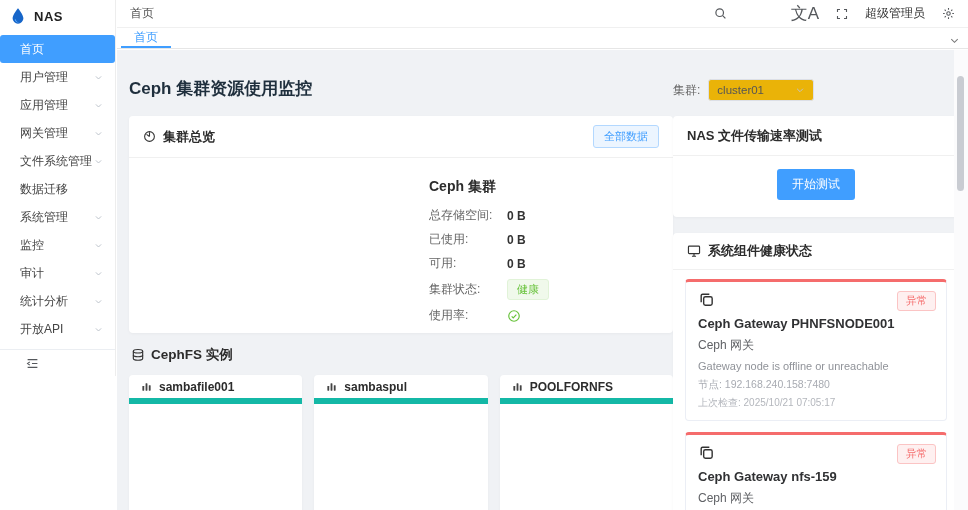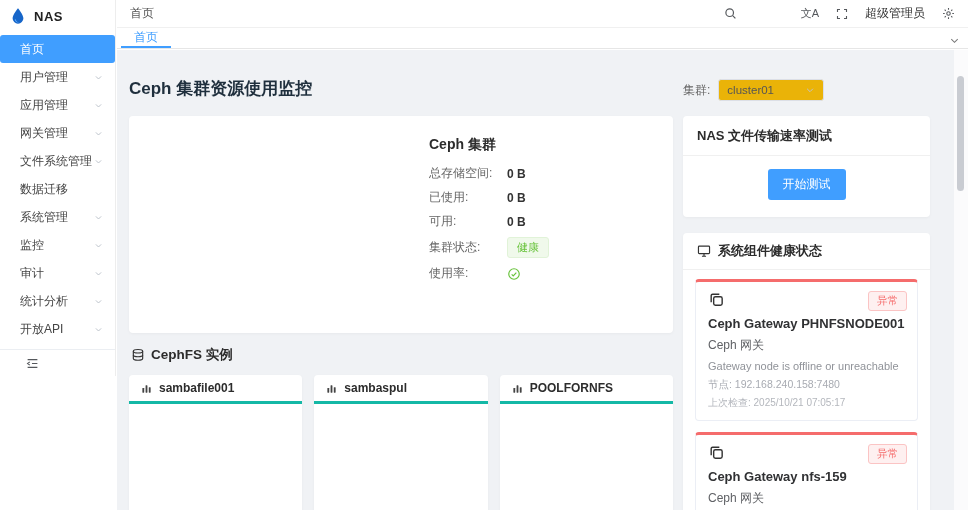--- a/index.html
+++ b/index.html
@@ -21,33 +21,33 @@
   .collapse-bar { position:absolute; left:0; right:0; bottom:0; height:27px; border-top:1px solid #ebeef2;
     display:flex; align-items:center; padding-left:26px; }
   .fold-icon { color:#55585c; display:flex; cursor:pointer; }
 
   
   .topbar { position:absolute; left:117px; top:0; right:0; height:28px; background:#fff;
     border-bottom:1px solid #f0f0f0; display:flex; align-items:center; padding:0 13px; }
   .breadcrumb { font-size:12px; color:#555; cursor:pointer; }
   .topbar-right { margin-left:auto; display:flex; align-items:center; gap:17px; }
   .tb-icon { color:#55585c; display:flex; cursor:pointer; }
-  .lang-icon { font-size:11px; color:#55585c; line-height:1; cursor:pointer;margin-left:47px; }
+  .lang-icon { font-size:17px; color:#55585c; line-height:1; cursor:pointer;margin-left:47px; }
   .username { font-size:12px; color:#333; cursor:pointer; }
 
   
   .tabbar { position:absolute; left:117px; top:28px; right:0; height:21px; background:#fff;
     border-bottom:1px solid #e6e6e6; display:flex; align-items:stretch; }
   .tab { margin-left:4px; padding:0 13px; display:flex; align-items:center; font-size:12px;
     color:#409eff; border-bottom:2px solid #409eff; cursor:pointer; }
   .tab-chevron { position:absolute; right:8px; top:4px; color:#777; cursor:pointer; }
 
   
   .content { position:absolute; left:117px; top:50px; right:0; bottom:0; background:#f0f2f5;
-    padding:0 38px 0 12px; display:flex; gap:10px; overflow:hidden; }
+    padding:0 9px 0 12px; display:flex; overflow:hidden; }
   .main-col { width:544px; flex:none; }
   .right-col { flex:1; min-width:0; }
   .card { background:#fff; border-radius:4px; box-shadow:0 1px 3px rgba(0,0,0,.04); }
   .card-header { display:flex; align-items:center; gap:7px; padding:9px 14px;
     border-bottom:1px solid #f0f0f0; }
   .hicon { color:#333; display:flex; }
   .htitle { font-size:13px; font-weight:bold; color:#2c2c2c; }
 
   .page-title { margin-top:27px; font-size:17px; font-weight:bold; color:#1f2f3d; }
 
@@ -63,21 +63,21 @@
   .check-icon { color:#67c23a; display:flex; }
   .badge-green { background:#f0f9eb; color:#67c23a; border:1px solid #e1f3d8; font-size:11px;
     padding:2px 9px; border-radius:3px; }
 
   .section-header { margin:13px 0 0 2px; display:flex; align-items:center; gap:6px; }
   .section-header .htitle { font-size:13.5px; }
   .instances { margin-top:11px; display:flex; gap:12px; }
   .instance-card { flex:1; background:#fff; border-radius:4px; height:150px;
     box-shadow:0 1px 3px rgba(0,0,0,.04); }
   .instance-header { height:29px; display:flex; align-items:center; gap:7px; padding:0 12px;
-    border-bottom:3px solid #14b8a6; font-size:12px; font-weight:bold; color:#2c2c2c; }
+    border-bottom:6px solid #14b8a6; font-size:12px; font-weight:bold; color:#2c2c2c; }
   .instance-header .iicon { color:#444; display:flex; }
 
   .select-row { margin-top:29px; display:flex; align-items:center; gap:8px; }
   .select-label { font-size:12px; color:#666; }
   .select { width:106px; height:22px; background:#eab308; border:1px solid #dcdfe6; border-radius:3px;
     display:flex; align-items:center; justify-content:space-between; padding:0 8px;
     font-size:11.5px; color:#555; cursor:pointer; }
   .sel-chev { color:#c0c4cc; display:flex; }
 
   .speed-card { margin-top:15px; }
@@ -242,20 +242,30 @@
           <path d="M5 9l7 7 7-7"></path>
         </svg>
     </span>
   </div>
 
   <main class="content">
     <div class="main-col">
       <h1 class="page-title">Ceph 集群资源使用监控</h1>
 
       <section class="card overview-card">
+        <div class="card-header">
+          <span class="hicon">
+            <svg width="13" height="13" viewBox="0 0 24 24" fill="none" stroke="currentColor" stroke-width="2">
+                <circle cx="12" cy="12" r="9"></circle>
+                <path d="M12 12V4M12 12L6.5 8"></path>
+              </svg>
+          </span>
+          <span class="htitle">集群总览</span>
+          <button class="mini-btn">全部数据</button>
+        </div>
         <div class="overview-body">
           <div class="cluster-info">
             <div class="cluster-name">Ceph 集群</div>
             <div id="stats-rows">
                 <div class="stat-row">
                   <span class="stat-label">总存储空间:</span>
                   <span class="stat-value">0 B</span>
                 </div>
                 <div class="stat-row">
                   <span class="stat-label">已使用:</span>

